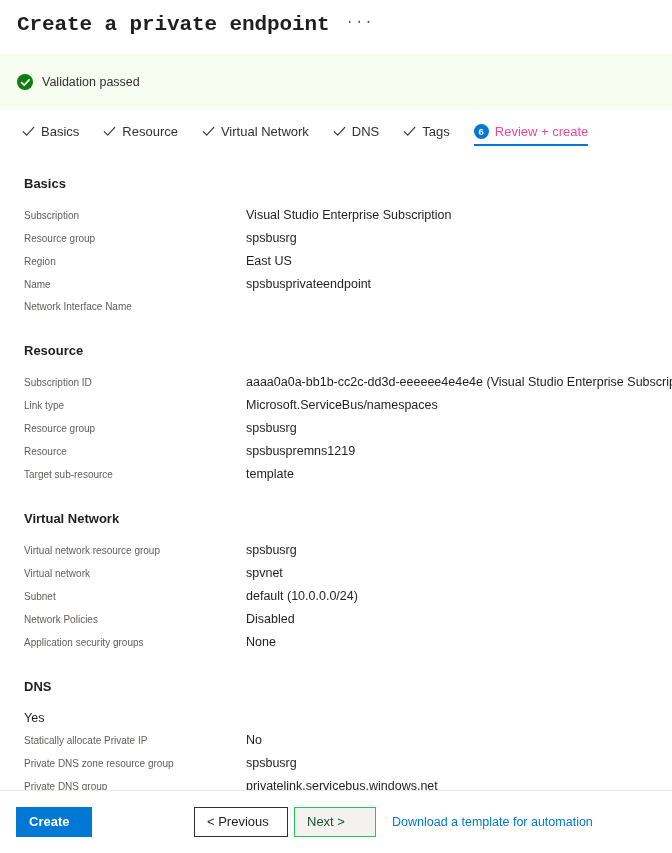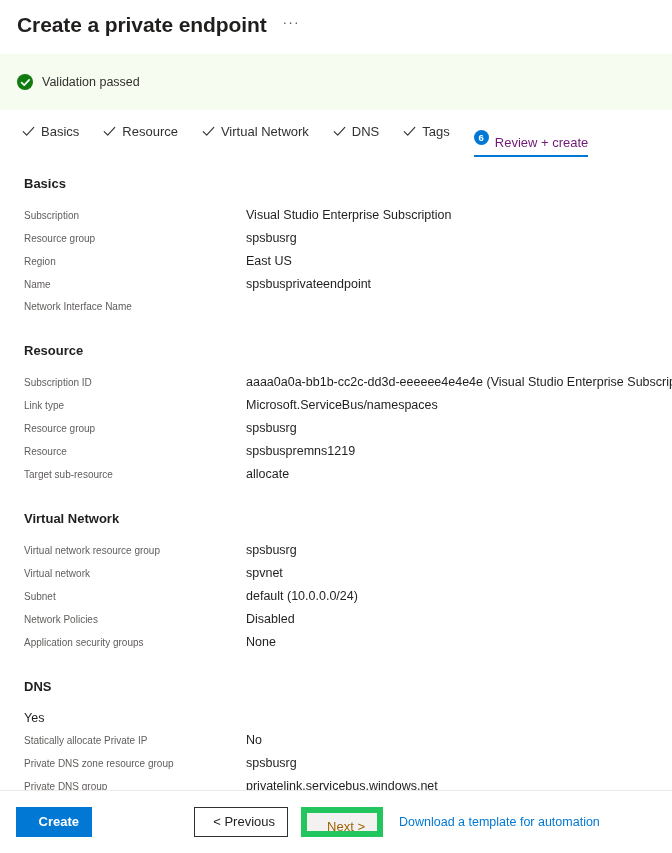--- a/index.html
+++ b/index.html
@@ -14,20 +14,21 @@
     color: #323130;
     overflow: hidden;
     position: relative;
   }
 
   
   .page-header {
     display: flex;
     align-items: center;
     padding: 11px 0 0 17px;
+    font-family: Liberation Mono, monospace;
   }
   .page-title {
     font-size: 21px;
     font-weight: 600;
     color: #201f1e;
     letter-spacing: -0.1px;
     line-height: 28px;
   }
   .header-ellipsis {
     margin-left: 16px;
@@ -91,21 +92,21 @@
     width: 13px;
     height: 13px;
     margin-right: 6px;
     flex: none;
   }
   .tab .tick svg { display: block; }
   .tab.active {
     color: #0078d4;
     margin-right: 0;
   }
-  .tab.active .tab-label { color: #701a75; margin-top: 11px; }
+  .tab.active .tab-label { color: #ec4899; }
   .step-badge {
     width: 15px;
     height: 15px;
     border-radius: 50%;
     background: #0078d4;
     color: #ffffff;
     font-size: 9.5px;
     font-weight: 600;
     display: inline-flex;
     align-items: center;
@@ -171,42 +172,41 @@
     padding-left: 16px;
   }
   .btn {
     font-family: "Liberation Sans", sans-serif;
     font-size: 13px;
     height: 30px;
     box-sizing: border-box;
     cursor: pointer;
     padding: 0 12px;
     line-height: 28px;
-    text-align: right;
+    text-align: left;
   }
   .btn-primary {
     background: #0078d4;
     border: 1px solid #0078d4;
     color: #ffffff;
     font-weight: 600;
     min-width: 76px;
   }
   .btn-secondary {
     background: #ffffff;
     border: 1px solid #323130;
     color: #201f1e;
     min-width: 94px;
   }
   .btn-disabled {
     background: #f3f2f1;
-    border: 6px solid #22c55e;
-    color: #a16207;
+    border: 1px solid #22c55e;
+    color: #14532d;
     min-width: 82px;
     cursor: default;
-    margin-left: 7px;
   }
   .spacer-prev { width: 102px; }
   .gap-sm { width: 6px; }
   .footer-link {
     margin-left: 16px;
     font-size: 12.5px;
     color: #0078d4;
     text-decoration: none;
     cursor: pointer;
   }
@@ -320,21 +320,21 @@
     <div class="kv-row">
       <div class="kv-label">Resource group</div>
       <div class="kv-value">spsbusrg</div>
     </div>
     <div class="kv-row">
       <div class="kv-label">Resource</div>
       <div class="kv-value">spsbuspremns1219</div>
     </div>
     <div class="kv-row">
       <div class="kv-label">Target sub-resource</div>
-      <div class="kv-value">allocate</div>
+      <div class="kv-value">template</div>
     </div>
   </div>
 
   <div class="section">
     <div class="section-title">Virtual Network</div>
     <div class="kv-row">
       <div class="kv-label">Virtual network resource group</div>
       <div class="kv-value">spsbusrg</div>
     </div>
     <div class="kv-row">

